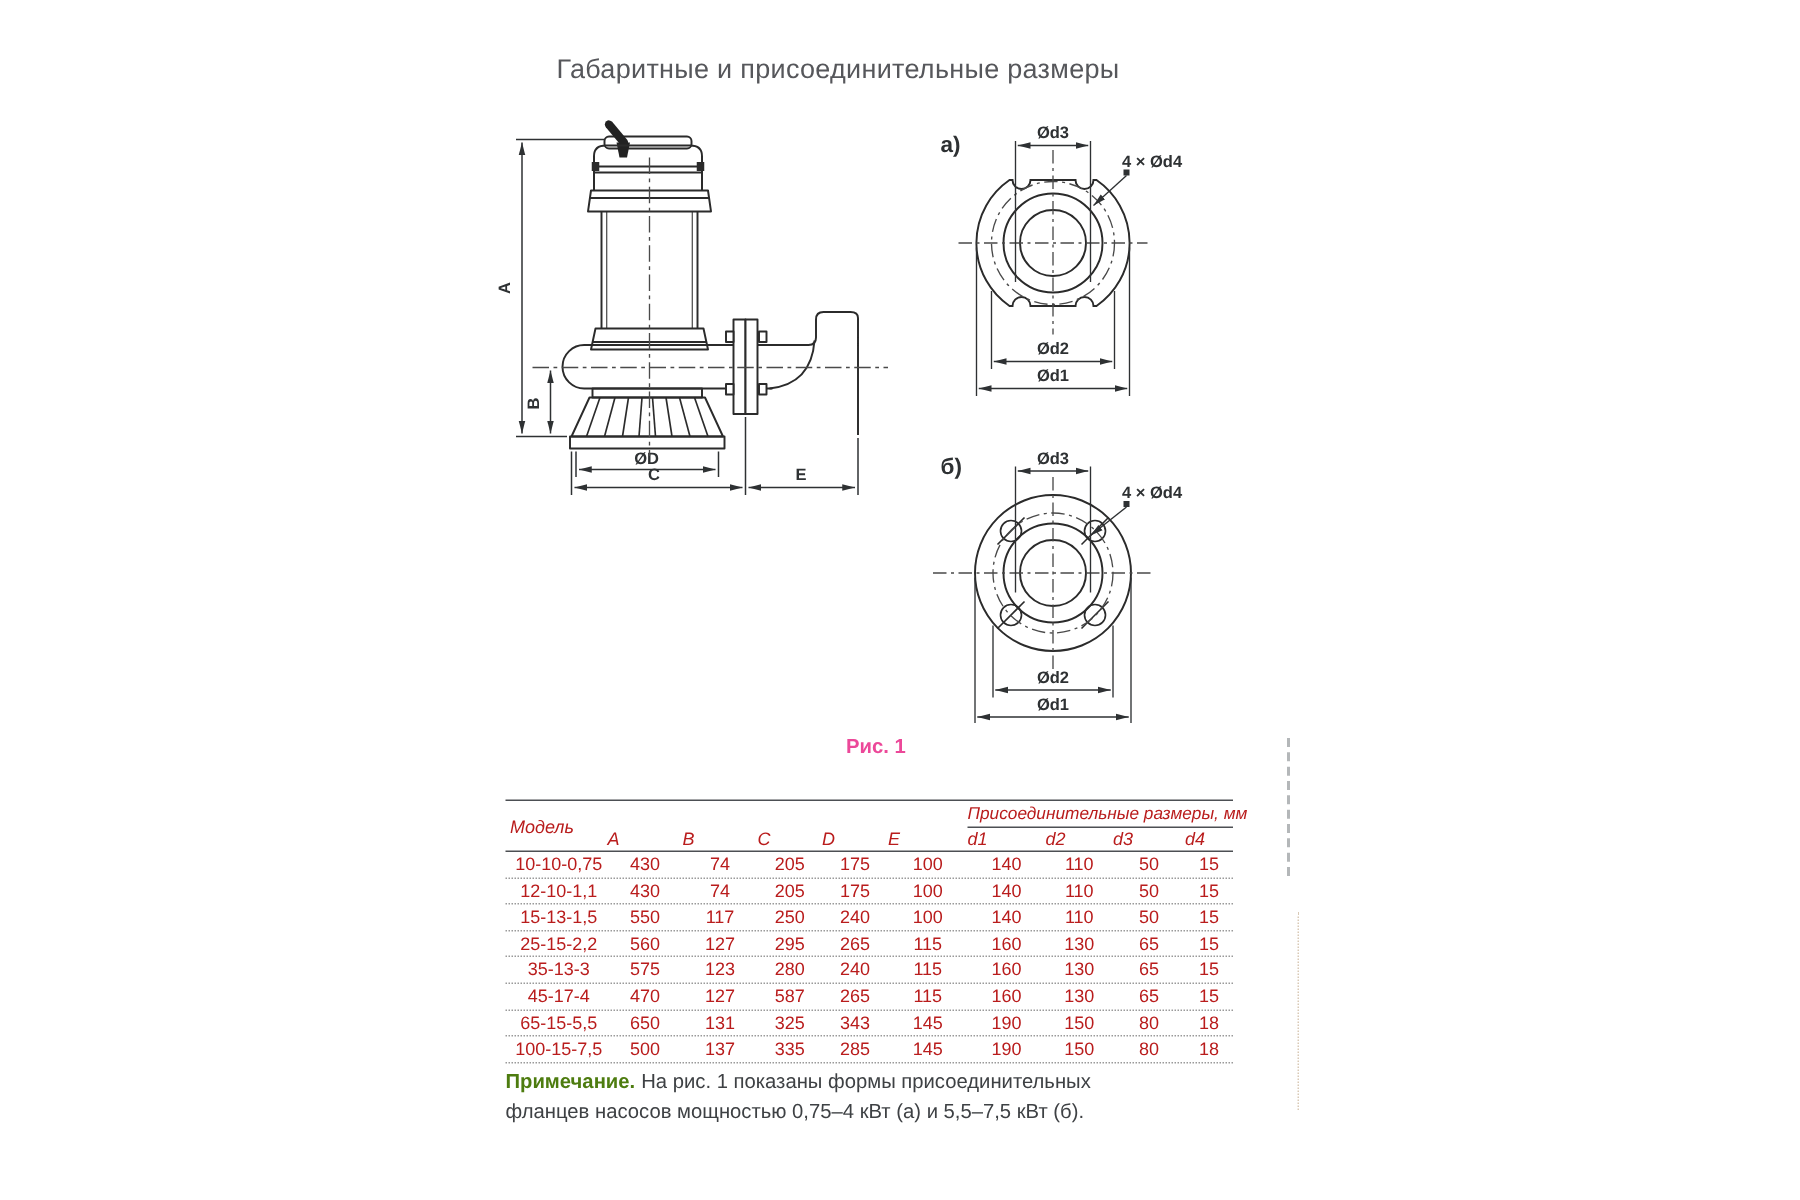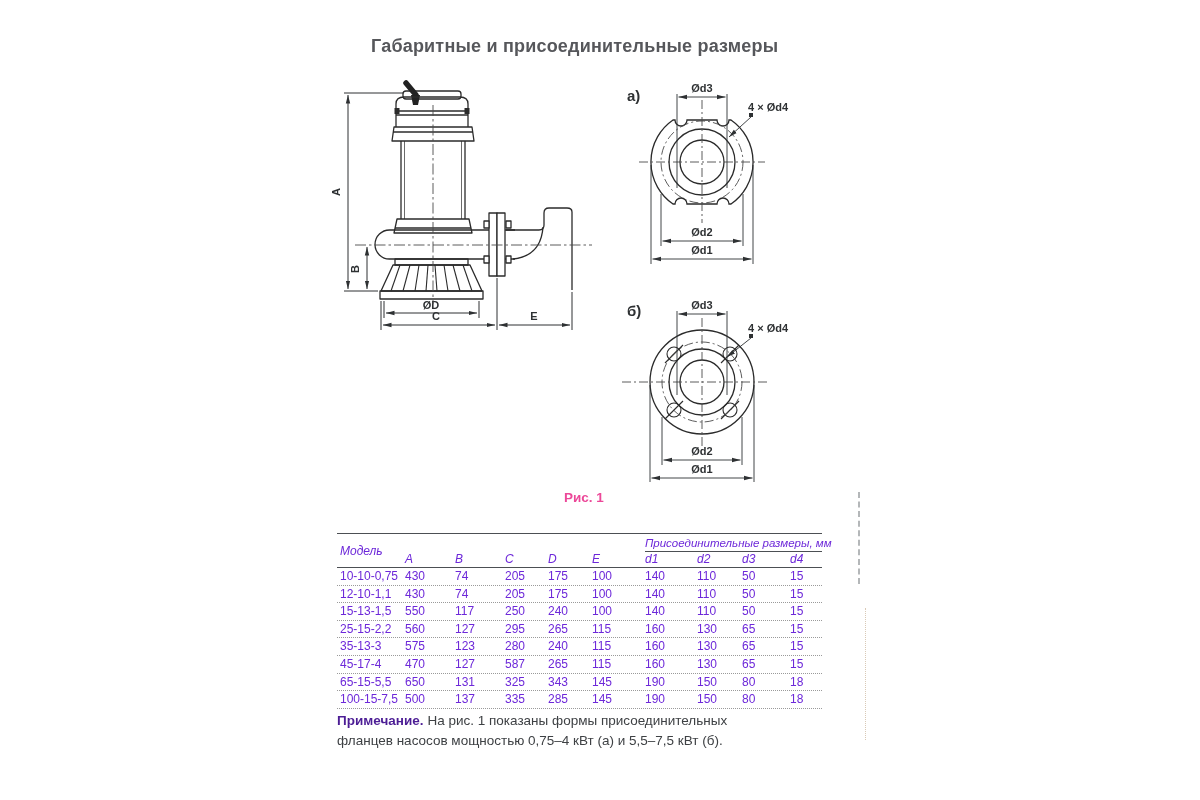--- a/index.html
+++ b/index.html
@@ -1,45 +1,45 @@
 <!DOCTYPE html>
 <html><head>
 <meta charset="utf-8">
 <style>
   html,body{margin:0;padding:0;}
   body{width:1200px;height:800px;background:#ffffff;position:relative;overflow:hidden;
        font-family:"Liberation Sans","DejaVu Sans",sans-serif;color:#3e4144;}
   .abs{position:absolute;}
   
-  .page-title{left:371px;top:36px;font-size:18px;font-weight:bold;color:#56575b;letter-spacing:.2px;}
+  .page-title{left:371px;top:36px;font-size:18px;font-weight:normal;color:#56575b;letter-spacing:.2px;}
   
   .fig-caption{left:564px;top:490px;font-size:13.5px;font-weight:bold;color:#ec4899;}
   
   svg text{font-family:"Liberation Sans","DejaVu Sans",sans-serif;fill:#2e3133;}
   .dlabel{font-size:11px;font-weight:bold;text-anchor:middle;}
   .dlabel-s{font-size:11px;font-weight:bold;text-anchor:start;}
   .sublabel{font-size:15px;font-weight:bold;}
   
-  .dims-table{left:337px;top:533px;width:485px;border-top:1.4px solid #4c4f53;font-size:12px;color:#6d28d9;}
+  .dims-table{left:337px;top:533px;width:485px;border-top:1.4px solid #4c4f53;font-size:12px;color:#b91c1c;text-align:center;}
   .thead{display:grid;grid-template-columns:68px 50px 50px 43px 44px 53px 52px 45px 48px 32px;
          grid-template-rows:18px 15px;border-bottom:1.4px solid #4c4f53;}
   .model-h{grid-row:1/3;grid-column:1;display:flex;align-items:center;padding-left:3px;
            font-style:italic;font-size:12px;}
   .group{font-style:italic;font-size:11.5px;padding-top:3px;border-bottom:1px solid #4c4f53;
          white-space:nowrap;overflow:visible;}
   .g1{grid-column:2/7;}
   .g2{grid-column:7/11;}
   .colh{font-style:italic;font-size:12px;display:flex;align-items:flex-end;padding-bottom:1px;}
   .trow{display:grid;grid-template-columns:68px 50px 50px 43px 44px 53px 52px 45px 48px 32px;
         height:16.6px;line-height:16.4px;border-bottom:1px dotted #9a9a9a;}
   .cell{white-space:nowrap;}
   .model{padding-left:3px;}
   
   .note{left:337px;top:711px;width:436px;font-size:13.5px;line-height:19.5px;color:#3e4144;}
-  .note b{margin-right:4px;color:#4c1d95;}
+  .note b{margin-right:4px;color:#4d7c0f;}
   
   .edge-mark-1{left:858px;top:492px;height:92px;width:0;border-left:2px dashed #8d9194;opacity:.65;}
   .edge-mark-2{left:865px;top:608px;height:132px;width:0;border-left:1px dotted #d9c9b6;}
 </style>
 </head>
 <body>
 
 <div class="abs page-title">Габаритные и присоединительные размеры</div>
 
 <svg class="abs" style="left:330px;top:75px;" width="320" height="270" viewBox="0 0 320 270">

